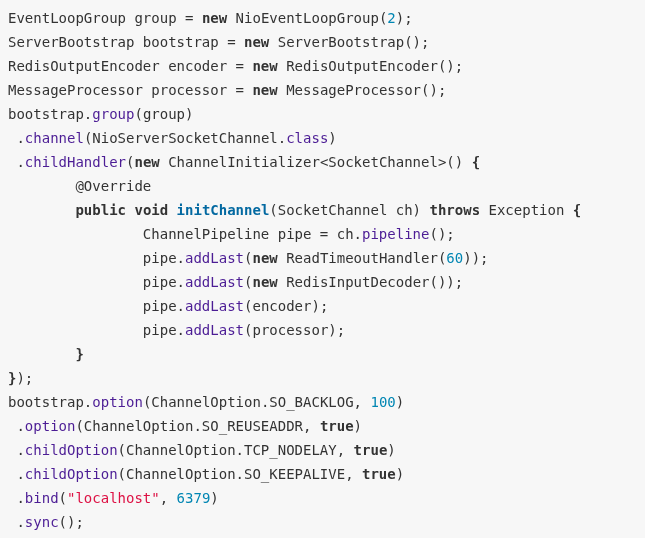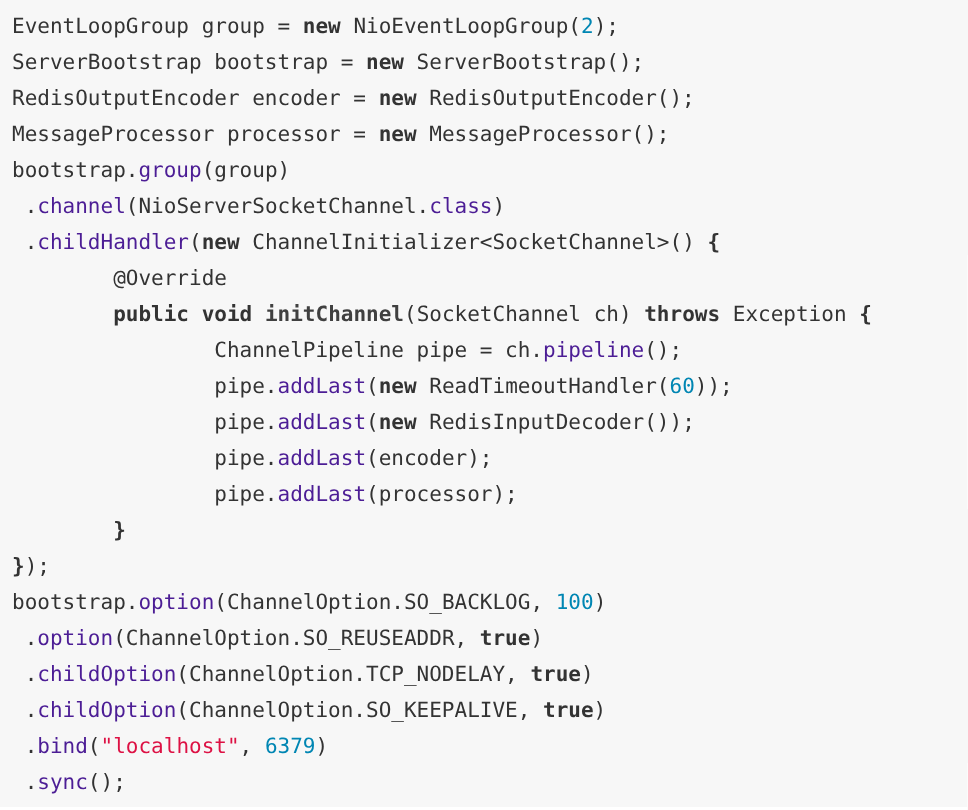--- a/index.html
+++ b/index.html
@@ -29,20 +29,20 @@
     color: #333333;
     white-space: pre;
     overflow: hidden;
   }
   .line { height: 24px; }
   .t-p { color: #333333; }
   .t-k { color: #333333; font-weight: bold; }
   .t-m { color: #4c1d95; }
   .t-n { color: #0086b3; }
   .t-s { color: #dd1144; }
-  .t-f { color: #404040; font-weight: bold; }
+  .t-f { color: #0369a1; font-weight: bold; }
 </style>
 </head>
 <body>
 
 <div class="page">
   <pre class="code" id="code-block"><div class="line"><span class="t-p">EventLoopGroup group = </span><span class="t-k">new</span><span class="t-p"> NioEventLoopGroup(</span><span class="t-n">2</span><span class="t-p">);</span></div><div class="line"><span class="t-p">ServerBootstrap bootstrap = </span><span class="t-k">new</span><span class="t-p"> ServerBootstrap();</span></div><div class="line"><span class="t-p">RedisOutputEncoder encoder = </span><span class="t-k">new</span><span class="t-p"> RedisOutputEncoder();</span></div><div class="line"><span class="t-p">MessageProcessor processor = </span><span class="t-k">new</span><span class="t-p"> MessageProcessor();</span></div><div class="line"><span class="t-p">bootstrap.</span><span class="t-m">group</span><span class="t-p">(group)</span></div><div class="line"><span class="t-p"> .</span><span class="t-m">channel</span><span class="t-p">(NioServerSocketChannel.</span><span class="t-m">class</span><span class="t-p">)</span></div><div class="line"><span class="t-p"> .</span><span class="t-m">childHandler</span><span class="t-p">(</span><span class="t-k">new</span><span class="t-p"> ChannelInitializer&lt;SocketChannel&gt;() </span><span class="t-k">{</span></div><div class="line"><span class="t-p">        @Override</span></div><div class="line"><span class="t-p">        </span><span class="t-k">public</span><span class="t-p"> </span><span class="t-k">void</span><span class="t-p"> </span><span class="t-f">initChannel</span><span class="t-p">(SocketChannel ch) </span><span class="t-k">throws</span><span class="t-p"> Exception </span><span class="t-k">{</span></div><div class="line"><span class="t-p">                ChannelPipeline pipe = ch.</span><span class="t-m">pipeline</span><span class="t-p">();</span></div><div class="line"><span class="t-p">                pipe.</span><span class="t-m">addLast</span><span class="t-p">(</span><span class="t-k">new</span><span class="t-p"> ReadTimeoutHandler(</span><span class="t-n">60</span><span class="t-p">));</span></div><div class="line"><span class="t-p">                pipe.</span><span class="t-m">addLast</span><span class="t-p">(</span><span class="t-k">new</span><span class="t-p"> RedisInputDecoder());</span></div><div class="line"><span class="t-p">                pipe.</span><span class="t-m">addLast</span><span class="t-p">(encoder);</span></div><div class="line"><span class="t-p">                pipe.</span><span class="t-m">addLast</span><span class="t-p">(processor);</span></div><div class="line"><span class="t-p">        </span><span class="t-k">}</span></div><div class="line"><span class="t-k">}</span><span class="t-p">);</span></div><div class="line"><span class="t-p">bootstrap.</span><span class="t-m">option</span><span class="t-p">(ChannelOption.SO_BACKLOG, </span><span class="t-n">100</span><span class="t-p">)</span></div><div class="line"><span class="t-p"> .</span><span class="t-m">option</span><span class="t-p">(ChannelOption.SO_REUSEADDR, </span><span class="t-k">true</span><span class="t-p">)</span></div><div class="line"><span class="t-p"> .</span><span class="t-m">childOption</span><span class="t-p">(ChannelOption.TCP_NODELAY, </span><span class="t-k">true</span><span class="t-p">)</span></div><div class="line"><span class="t-p"> .</span><span class="t-m">childOption</span><span class="t-p">(ChannelOption.SO_KEEPALIVE, </span><span class="t-k">true</span><span class="t-p">)</span></div><div class="line"><span class="t-p"> .</span><span class="t-m">bind</span><span class="t-p">(</span><span class="t-s">"localhost"</span><span class="t-p">, </span><span class="t-n">6379</span><span class="t-p">)</span></div><div class="line"><span class="t-p"> .</span><span class="t-m">sync</span><span class="t-p">();</span></div></pre>
 </div>
 
 </body></html>

